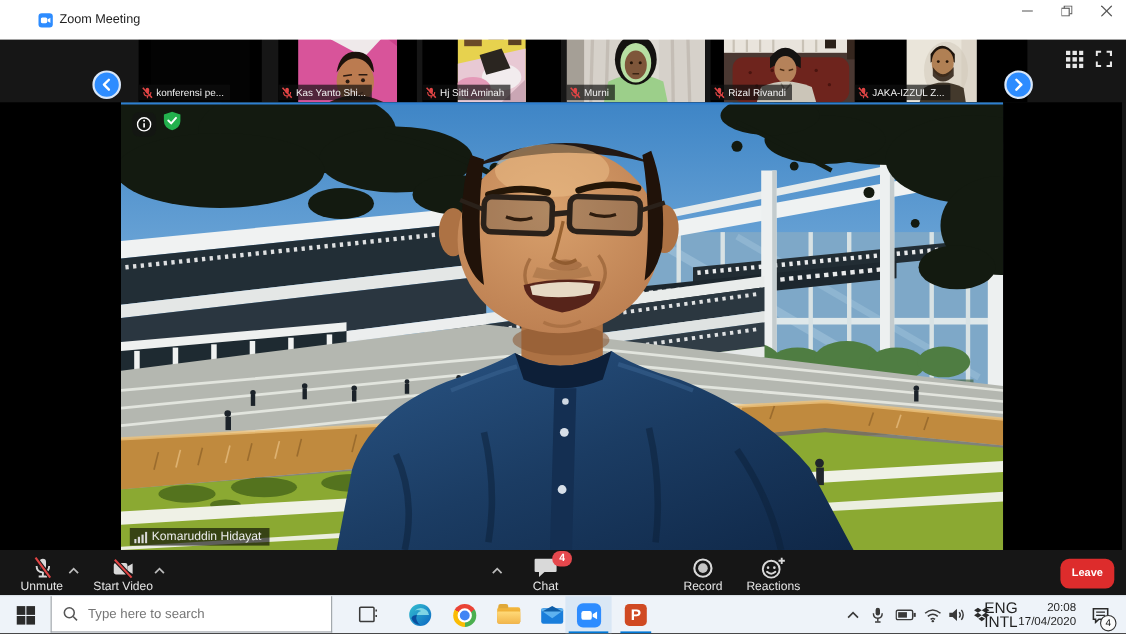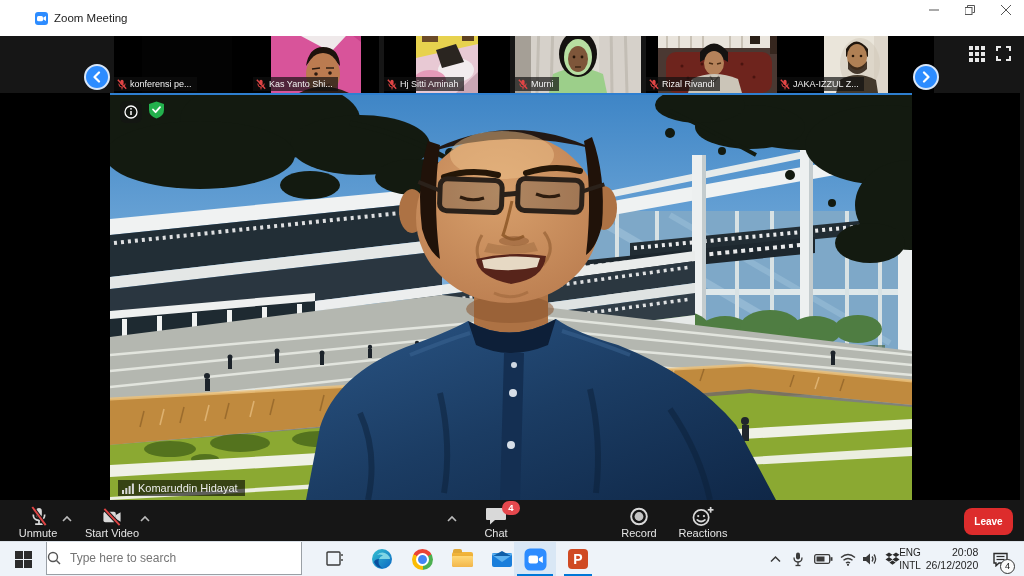--- a/index.html
+++ b/index.html
@@ -45,33 +45,33 @@
          font-size:9.5px;line-height:14px;text-align:center;padding:0 2px;font-weight:bold;}
   .share-label{color:#3fbf66;}
   .leave-btn{position:absolute;left:964px;top:8px;width:49px;height:27px;border-radius:8px;border:0;
              background:#dd2c2c;color:#fff;font-weight:bold;font-size:10px;cursor:pointer;
              font-family:"Liberation Sans",sans-serif;}
   
   .taskbar{position:absolute;left:0;bottom:0;right:0;height:34px;background:#eef3f9;border-top:1px solid #dbe1e8;z-index:30;}
   .tk{position:absolute;top:0;height:34px;display:flex;align-items:center;justify-content:center;
       background:transparent;border:0;padding:0;cursor:pointer;}
   .search-box{position:absolute;left:46px;top:0;width:256px;height:33px;background:#fff;
-              border:1px solid #9aa0a6;border-top:0;display:flex;align-items:center;gap:7px;box-sizing:border-box;}
+              border:1px solid #9aa0a6;border-top:0;display:flex;align-items:center;gap:7px;padding-left:10px;box-sizing:border-box;}
   .search-box input{border:0;outline:0;background:transparent;font-size:12px;color:#444;width:200px;
                     font-family:"Liberation Sans",sans-serif;}
   .tk-active{background:#d9e7f5;}
   .underline{position:absolute;bottom:0;left:3px;right:3px;height:2px;background:#0078d7;}
   .chrome-ico{width:21px;height:21px;border-radius:50%;position:relative;
      background:conic-gradient(from -60deg,#ea4335 0 120deg,#4caf50 120deg 240deg,#fbbc05 240deg 360deg);}
   .chrome-ico::after{content:"";position:absolute;left:50%;top:50%;width:9px;height:9px;margin:-6.5px 0 0 -6.5px;
      background:#4285f4;border:2px solid #fff;border-radius:50%;}
   .folder-ico{width:21px;height:15px;background:linear-gradient(#f3b73c,#e09b2d);border-radius:2px;position:relative;}
   .folder-ico::before{content:"";position:absolute;top:-3px;left:1px;width:9px;height:4px;background:#e0a838;border-radius:2px 2px 0 0;}
   .folder-ico::after{content:"";position:absolute;left:0;right:0;top:4px;bottom:0;background:linear-gradient(#ffd978,#f2b64b);border-radius:1px 1px 2px 2px;}
-  .tray-txt{position:absolute;top:4px;font-size:10px;line-height:13px;color:#1f1f1f;text-align:right;}
+  .tray-txt{position:absolute;top:4px;font-size:14px;line-height:13px;color:#1f1f1f;text-align:right;}
   .clock-txt{position:absolute;top:4px;font-size:10.5px;line-height:13px;color:#1f1f1f;text-align:right;}
   .notif-badge{position:absolute;left:1000px;top:17px;width:13px;height:13px;border-radius:50%;background:#fbfbfb;
                border:1px solid #333;font-size:9px;line-height:13px;text-align:center;color:#111;z-index:31;}
 </style>
 </head>
 <body>
 
 <div class="screen">
 
   <div class="titlebar">
@@ -105,21 +105,21 @@
 
   <div class="client">
 
     <div class="filmstrip">
       <button class="nav" style="left:84px;">
         <svg width="12" height="12" viewBox="0 0 12 12">
             <polyline points="8,1.5 3.5,6 8,10.5" fill="none" stroke="#fff" stroke-width="2.2" stroke-linecap="round" stroke-linejoin="round"></polyline>
           </svg>
       </button>
 
-      <div class="thumb" style="left:114px;width:112px;padding-left:33px;">
+      <div class="thumb" style="left:126px;width:112px;">
         <div class="thumb-inner" style="width:90px;background:#030303;"></div>
         <span class="thumb-label">
           <svg width="10" height="11" viewBox="0 0 10 11">
               <rect x="3.4" y="0.8" width="3.2" height="5.2" rx="1.6" fill="#e04545"></rect>
               <path d="M1.8,4.6 Q1.8,8.2 5,8.2 Q8.2,8.2 8.2,4.6" fill="none" stroke="#e04545" stroke-width="1"></path>
               <line x1="5" y1="8.2" x2="5" y2="10.4" stroke="#e04545" stroke-width="1"></line>
               <line x1="0.8" y1="0.8" x2="9.2" y2="9.8" stroke="#e04545" stroke-width="1.4"></line>
             </svg>
           <span>konferensi pe...</span>
         </span>
@@ -774,21 +774,21 @@
     </button>
     <button class="tk" style="left:895px;width:30px;">
       <span class="tray-txt" style="position:static;">
         <span>ENG</span><br>
         <span>INTL</span>
       </span>
     </button>
     <button class="tk" style="left:922px;width:60px;">
       <span class="clock-txt" style="position:static;">
         <span>20:08</span><br>
-        <span>26/12/2020</span>
+        <span>17/04/2020</span>
       </span>
     </button>
     <button class="tk" style="left:985px;width:30px;">
       <svg width="17" height="15" viewBox="0 0 17 15">
           <path d="M2,1.5 H15 V11 H7 L4,13.8 V11 H2 Z" fill="none" stroke="#2b2b2b" stroke-width="1.4"></path>
           <line x1="4.5" y1="4.5" x2="12.5" y2="4.5" stroke="#2b2b2b" stroke-width="1.2"></line>
           <line x1="4.5" y1="7.5" x2="12.5" y2="7.5" stroke="#2b2b2b" stroke-width="1.2"></line>
         </svg>
     </button>
     <span class="notif-badge">4</span>

